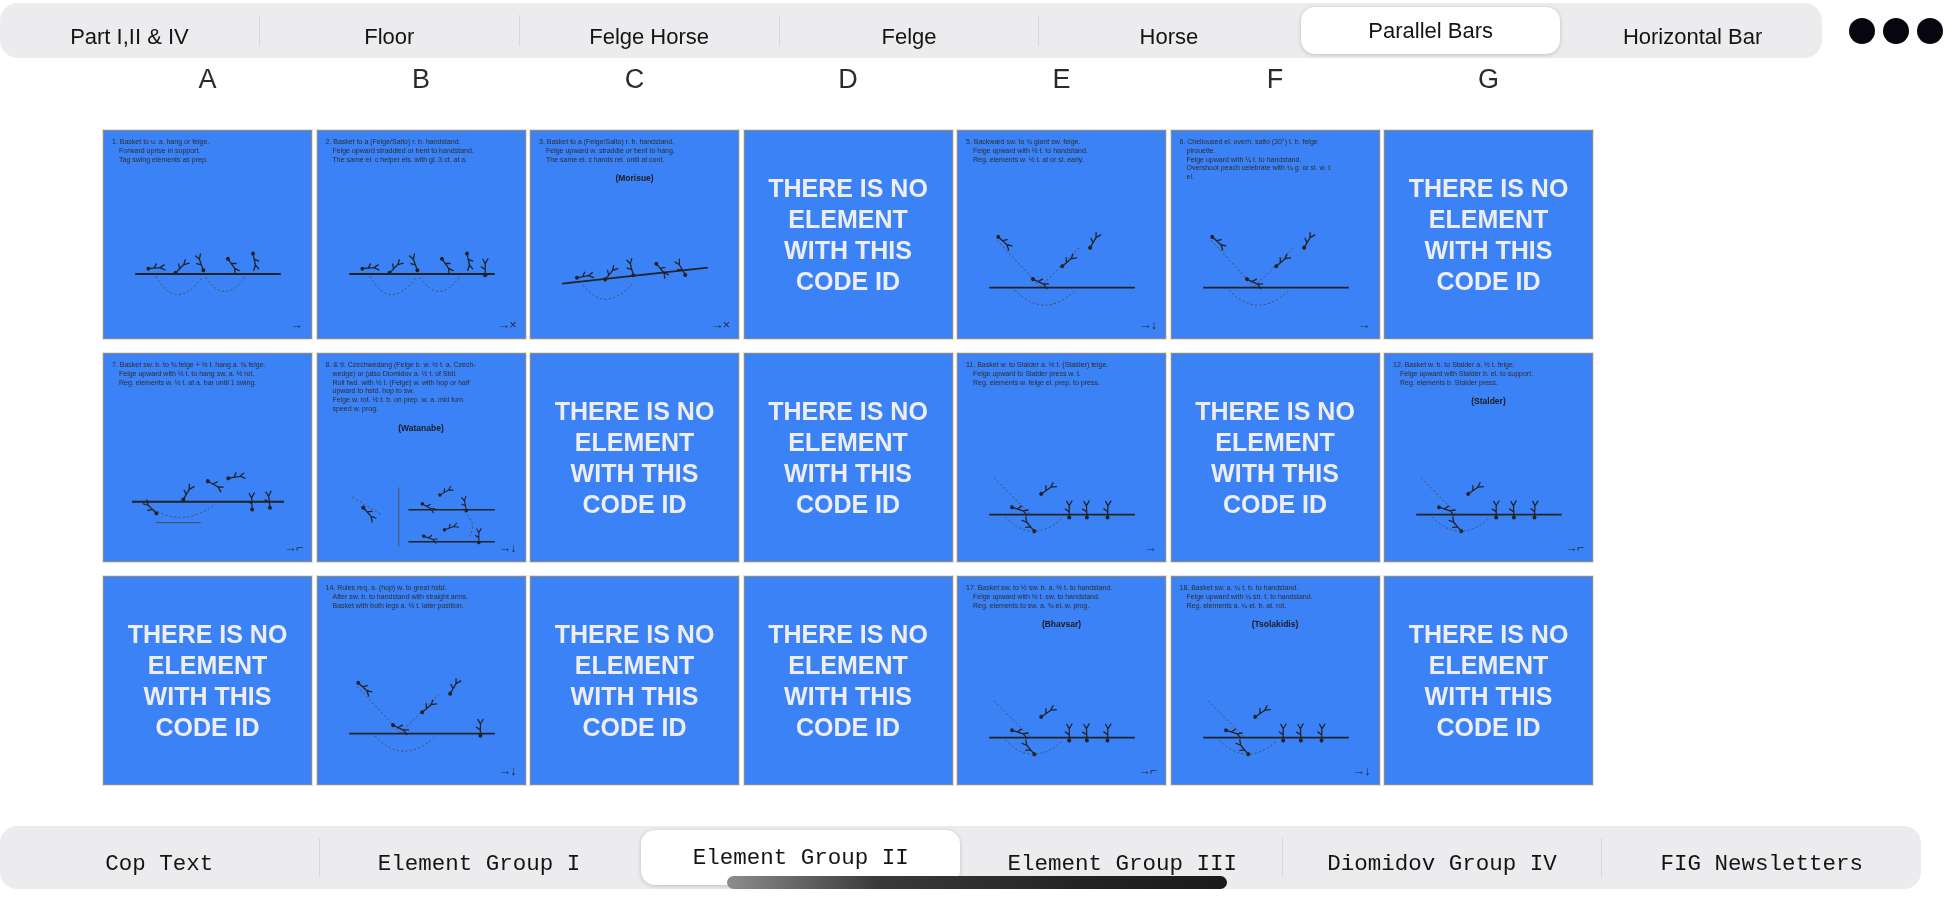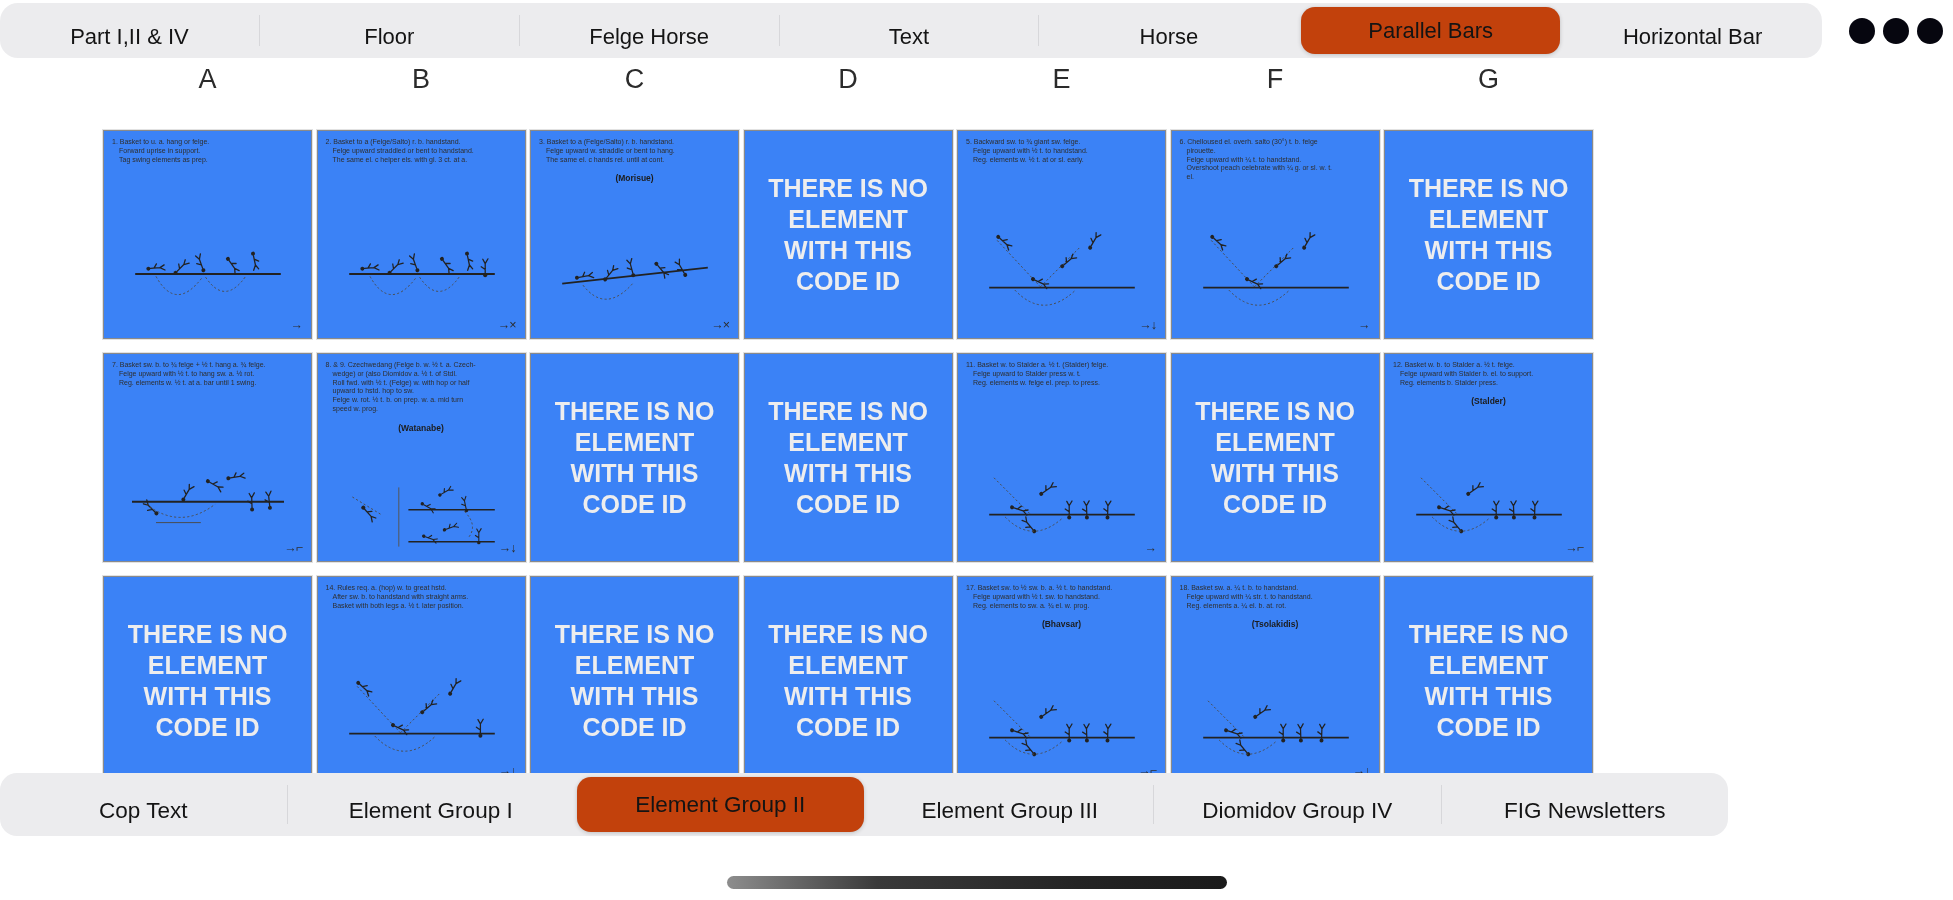--- a/index.html
+++ b/index.html
@@ -3,26 +3,26 @@
 <meta charset="utf-8">
 <style>
   html,body{margin:0;padding:0;background:#fff;}
   body{width:1953px;height:900px;position:relative;overflow:hidden;
        font-family:"Liberation Sans",sans-serif;-webkit-font-smoothing:antialiased;}
 
   
   .segbar{position:absolute;background:#ececee;border-radius:18px;display:flex;align-items:stretch;}
   .segbar .tab{flex:1 1 0;display:flex;align-items:center;justify-content:center;
                color:#141414;white-space:nowrap;cursor:default;position:relative;margin-top:12px;}
-  .segbar .tab.selected{background:#c2410c;border-radius:14px;margin:4px 2px;
+  .segbar .tab.selected{background:#ffffff;border-radius:14px;margin:4px 2px;
                box-shadow:0 1px 4px rgba(0,0,0,.18), 0 0 1px rgba(0,0,0,.08);font-weight:400;}
   .segbar .divider{width:1px;background:#d7d7da;margin:12px 0;}
   .segbar .divider.hidden{visibility:hidden;}
   #topbar{left:0;top:3px;width:1822px;height:55px;font-size:22px;}
-  #bottombar{left:0;top:773px;width:1728px;height:63px;border-radius:17px;font-size:22.5px;}
+  #bottombar{left:0;top:826px;width:1921px;height:63px;border-radius:17px;font-size:22.5px;font-family:Liberation Mono, monospace;}
 
   
   #menu-dots{position:absolute;right:10px;top:3px;height:55px;width:110px;
              display:flex;align-items:center;justify-content:flex-end;gap:8px;}
   #menu-dots .dot{width:26px;height:26px;border-radius:50%;background:#06060f;}
 
   
   #col-headers{position:absolute;left:103px;top:64px;width:1490px;display:grid;
                grid-template-columns:repeat(7,209px);column-gap:4.5px;}
   #col-headers .hdr{text-align:center;font-size:27px;color:#2b2b2b;}
@@ -49,21 +49,21 @@
 </head>
 <body>
 
 <div id="topbar" class="segbar">
     <div class="tab">Part I,II &amp; IV</div>
     <span class="divider"></span>
     <div class="tab">Floor</div>
     <span class="divider"></span>
     <div class="tab">Felge Horse</div>
     <span class="divider"></span>
-    <div class="tab">Text</div>
+    <div class="tab">Felge</div>
     <span class="divider"></span>
     <div class="tab">Horse</div>
     <span class="divider hidden"></span>
     <div class="tab selected">Parallel Bars</div>
     <span class="divider hidden"></span>
     <div class="tab">Horizontal Bar</div>
   </div>
 <div id="menu-dots">
   <div class="dot"></div>
   <div class="dot"></div>

